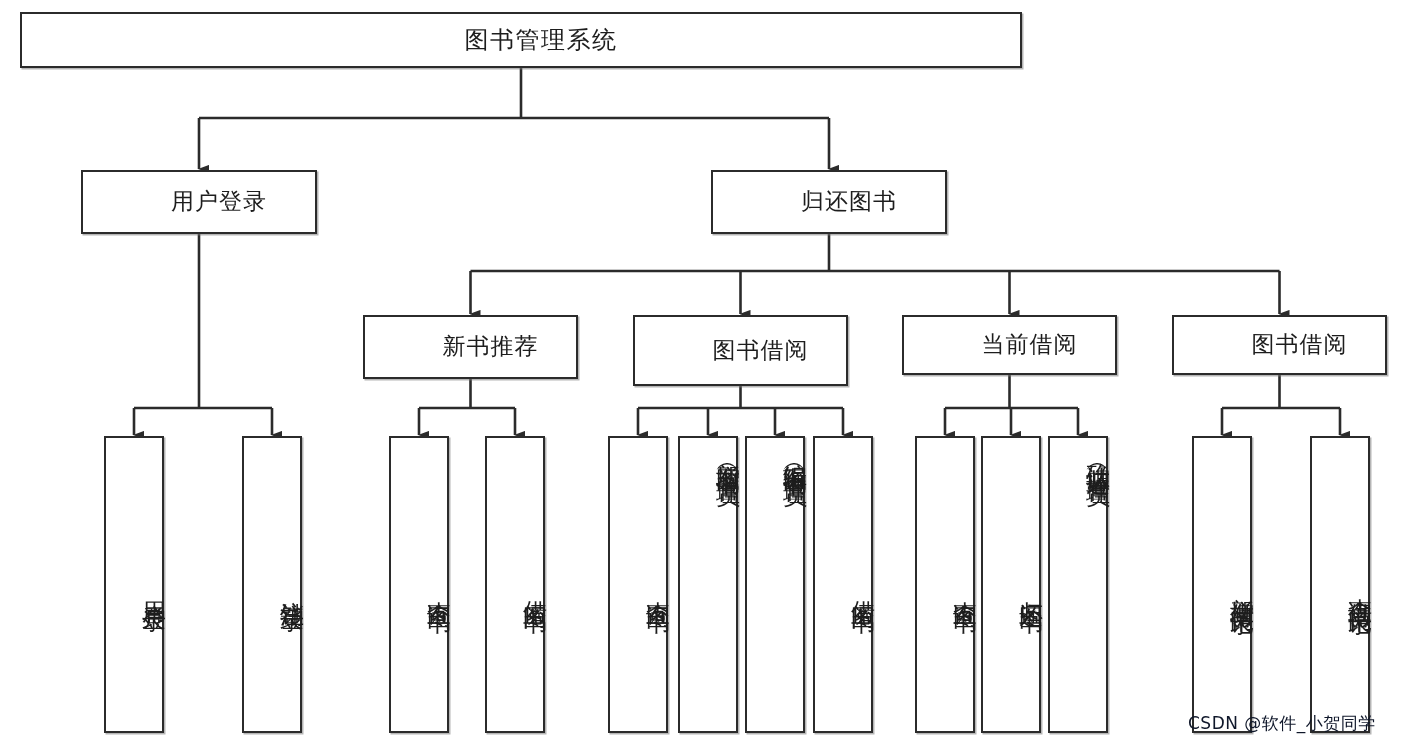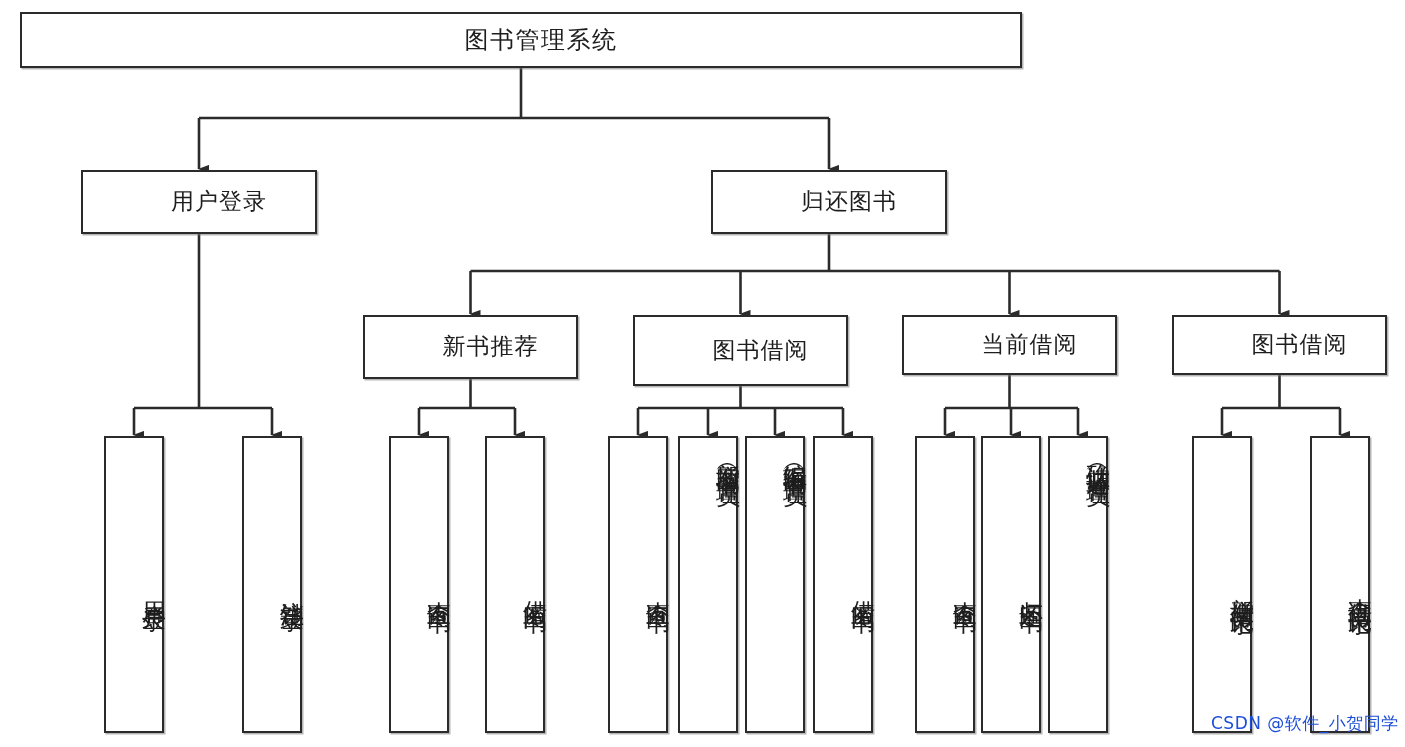--- a/index.html
+++ b/index.html
@@ -69,25 +69,24 @@
   }
   .node.vert.mid .node-label {
     
     align-self: center;
   }
   #watermark {
     position: absolute;
     left: 1188px;
     top: 712px;
     font-size: 17px;
-    color: #1d4ed8;
+    color: #0f172a;
     letter-spacing: 0.5px;
     white-space: nowrap;
     font-family: "DejaVu Sans", "Liberation Sans", sans-serif;
-    margin-left: 23px;
   }
 </style>
 </head>
 <body>
 
 <div id="canvas">
 
   <svg id="edges" viewBox="0 0 1405 747" preserveAspectRatio="none" xmlns="http://www.w3.org/2000/svg">
     <defs>
       <marker id="arrowhead" markerWidth="9" markerHeight="11" refX="4.5" refY="10" orient="auto" markerUnits="userSpaceOnUse">

